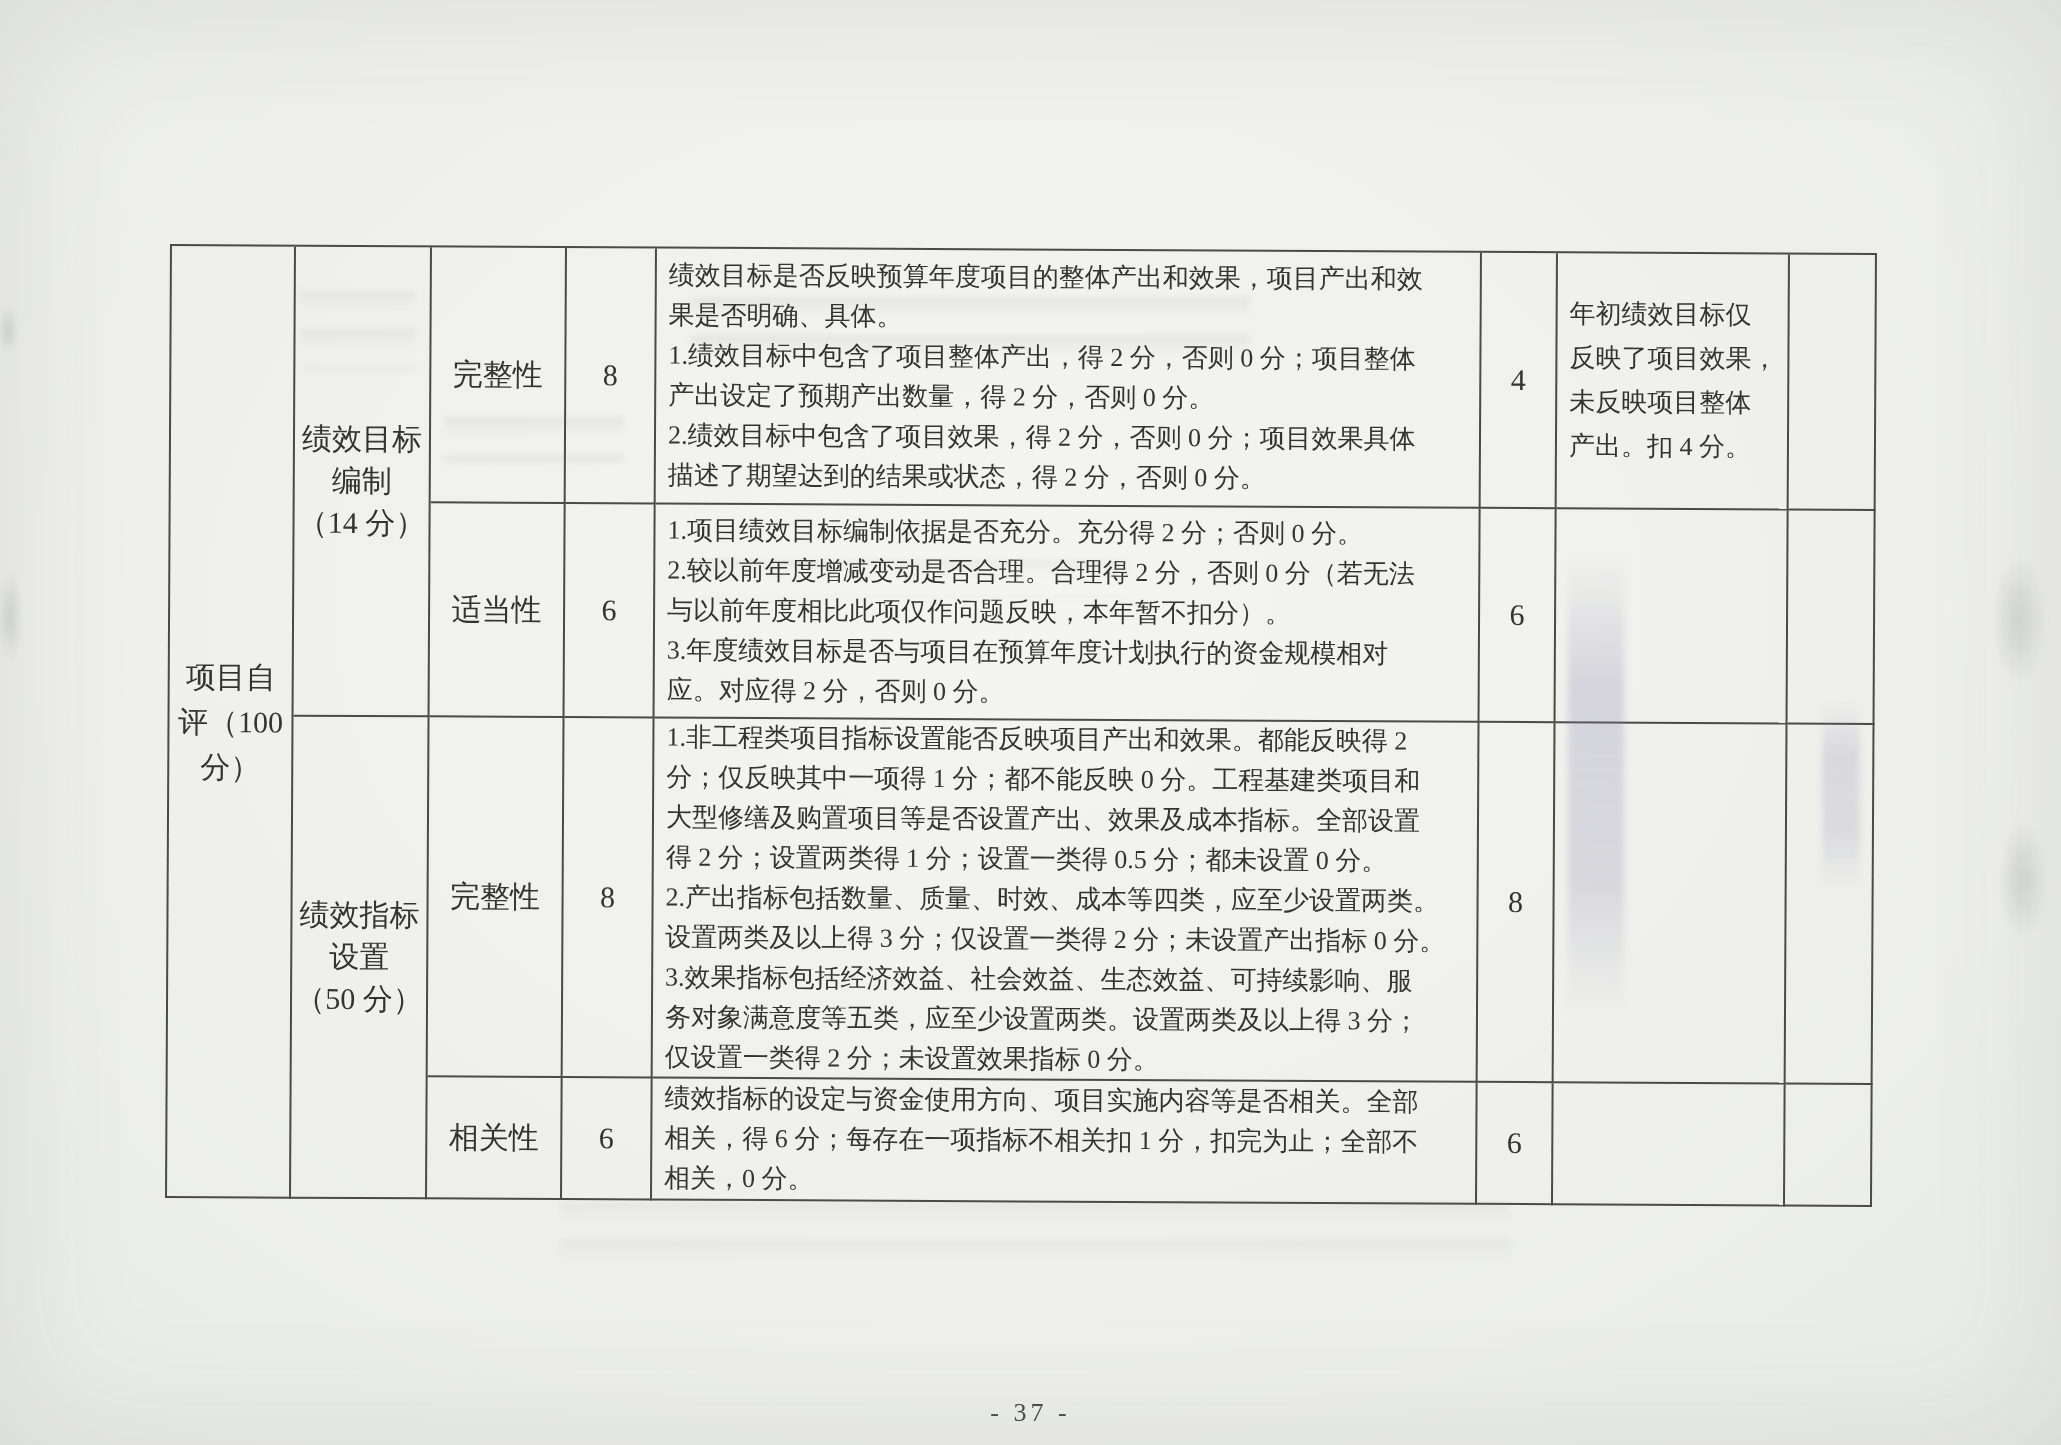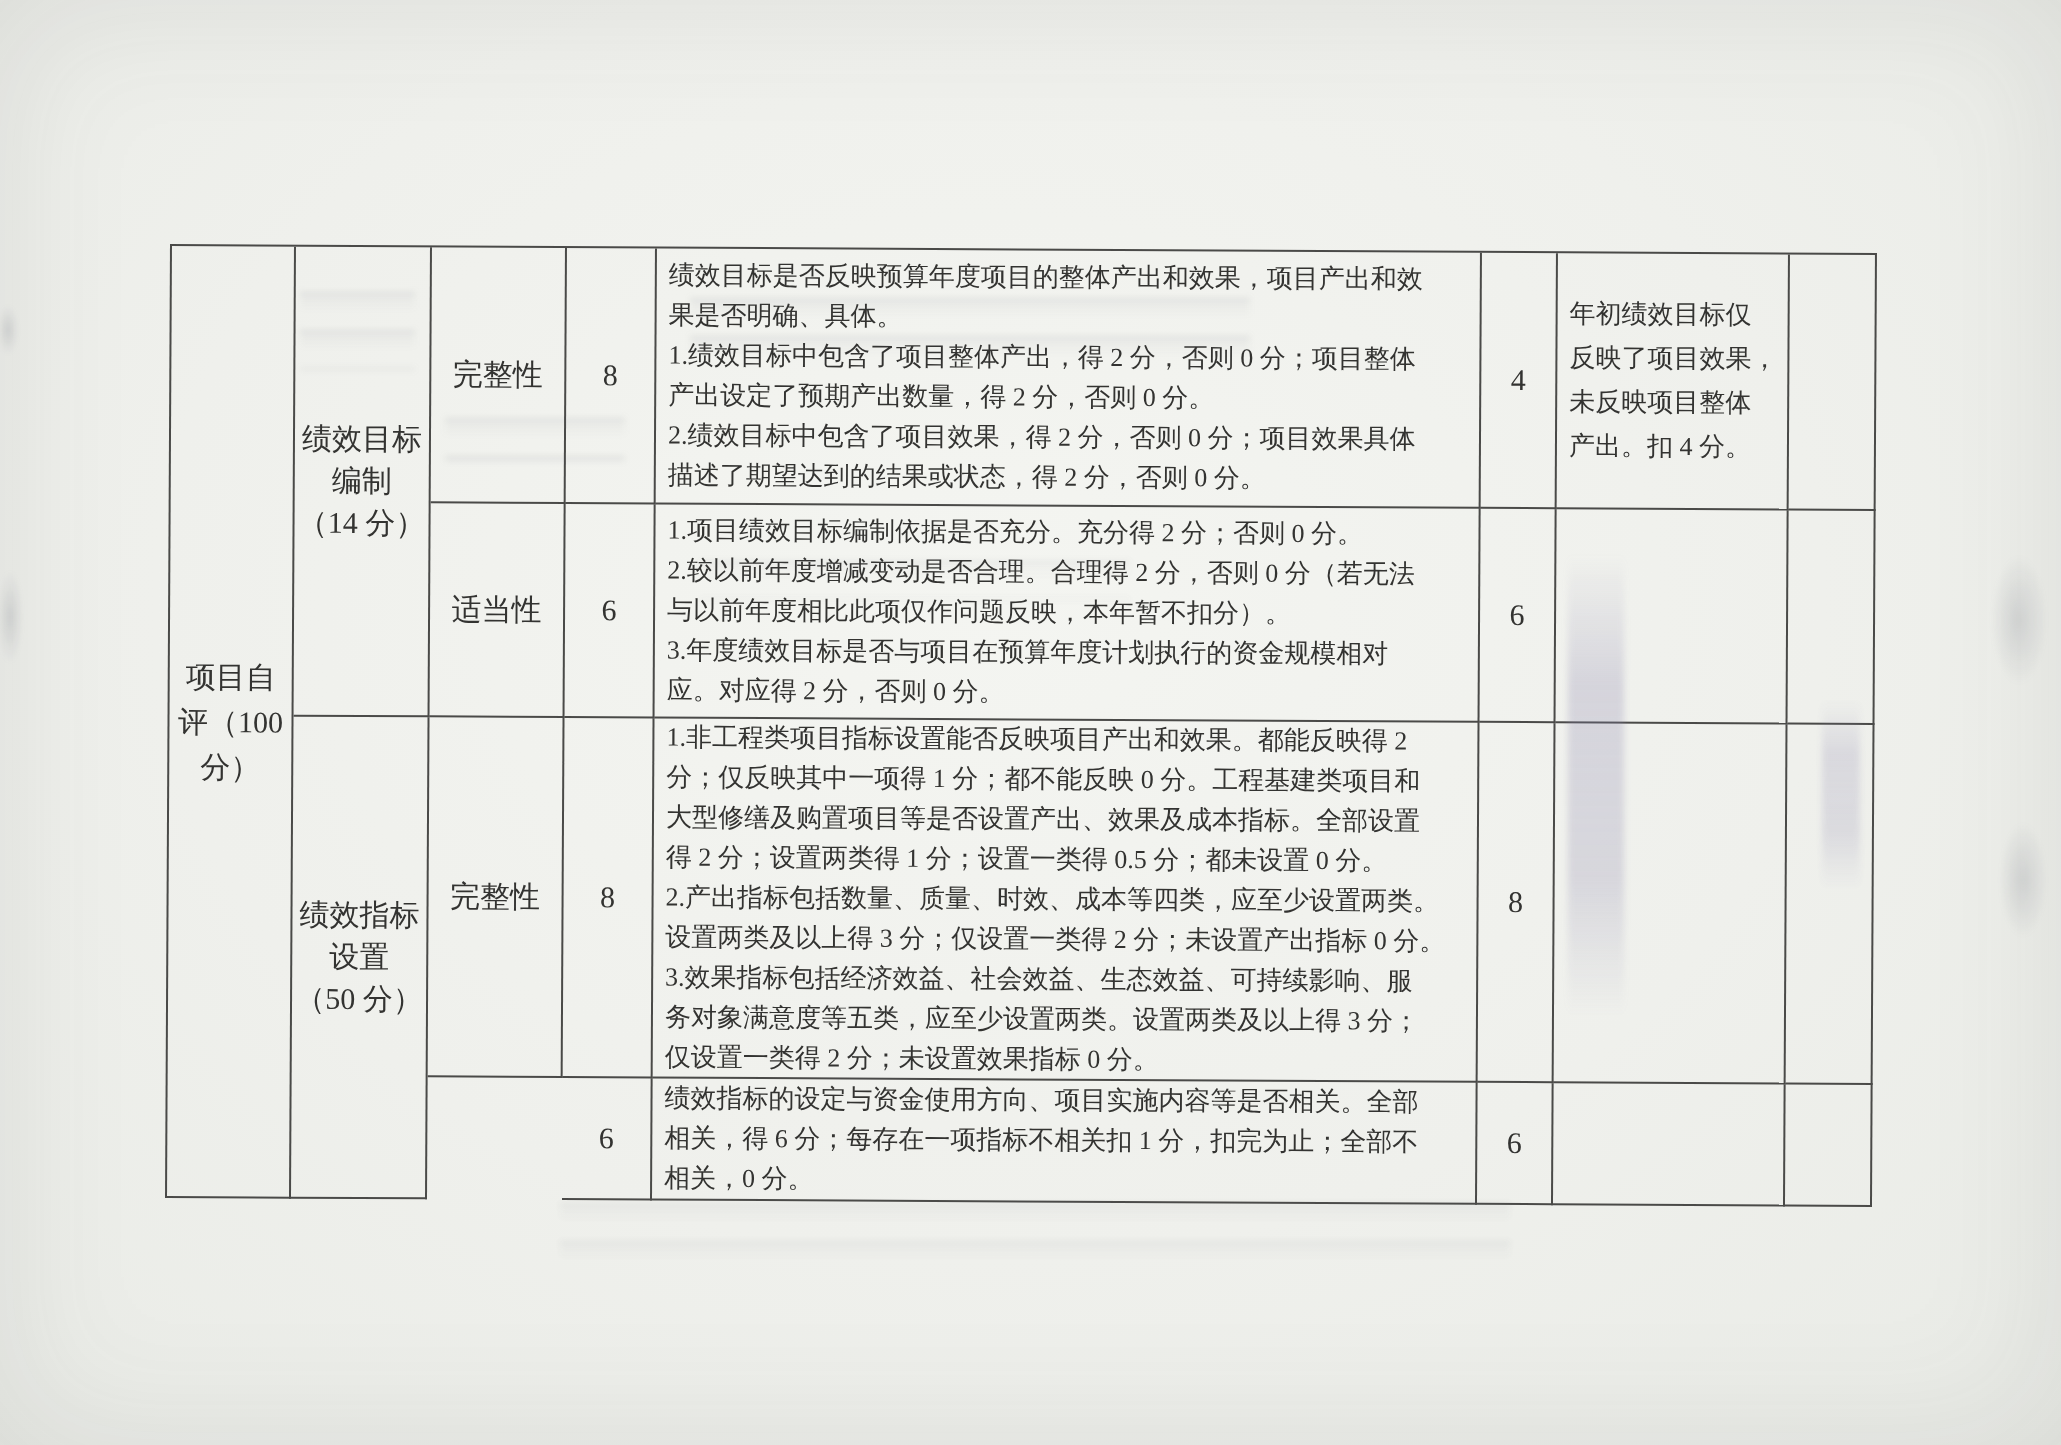--- a/index.html
+++ b/index.html
@@ -126,20 +126,21 @@
 得 2 分；设置两类得 1 分；设置一类得 0.5 分；都未设置 0 分。
 2.产出指标包括数量、质量、时效、成本等四类，应至少设置两类。
 设置两类及以上得 3 分；仅设置一类得 2 分；未设置产出指标 0 分。
 3.效果指标包括经济效益、社会效益、生态效益、可持续影响、服
 务对象满意度等五类，应至少设置两类。设置两类及以上得 3 分；
 仅设置一类得 2 分；未设置效果指标 0 分。</div>
     <div class="cell score" style="grid-column:6;grid-row:3;">8</div>
     <div class="cell comment preline" style="grid-column:7;grid-row:3;"></div>
     <div class="cell" style="grid-column:8;grid-row:3;"></div>
 
+    <div class="cell indicator" style="grid-column:3;grid-row:4;">相关性</div>
     <div class="cell score" style="grid-column:4;grid-row:4;">6</div>
     <div class="cell criteria preline" style="grid-column:5;grid-row:4;">绩效指标的设定与资金使用方向、项目实施内容等是否相关。全部
 相关，得 6 分；每存在一项指标不相关扣 1 分，扣完为止；全部不
 相关，0 分。</div>
     <div class="cell score" style="grid-column:6;grid-row:4;">6</div>
     <div class="cell comment preline" style="grid-column:7;grid-row:4;"></div>
     <div class="cell" style="grid-column:8;grid-row:4;"></div>
 
   </div>
 
@@ -148,14 +149,15 @@
   <div class="artifact ghost-text" style="left:445px;top:418px;width:180px;height:44px;"></div>
   <div class="artifact ghost-text" style="left:700px;top:560px;width:430px;height:40px;opacity:.7;"></div>
   <div class="artifact ghost-text" style="left:560px;top:1203px;width:950px;height:58px;opacity:.8;"></div>
   <div class="artifact purple-streak" style="left:1568px;top:555px;width:56px;height:460px;"></div>
   <div class="artifact purple-streak" style="left:1822px;top:700px;width:38px;height:190px;opacity:.8;"></div>
   <div class="artifact blob" style="left:1980px;top:530px;width:78px;height:180px;"></div>
   <div class="artifact blob" style="left:1990px;top:800px;width:66px;height:160px;"></div>
   <div class="artifact blob" style="left:-8px;top:552px;width:36px;height:130px;"></div>
   <div class="artifact blob" style="left:-6px;top:295px;width:28px;height:70px;"></div>
 
+  <div class="page-number">- 37 -</div>
 
 </div>
 
 </body></html>

